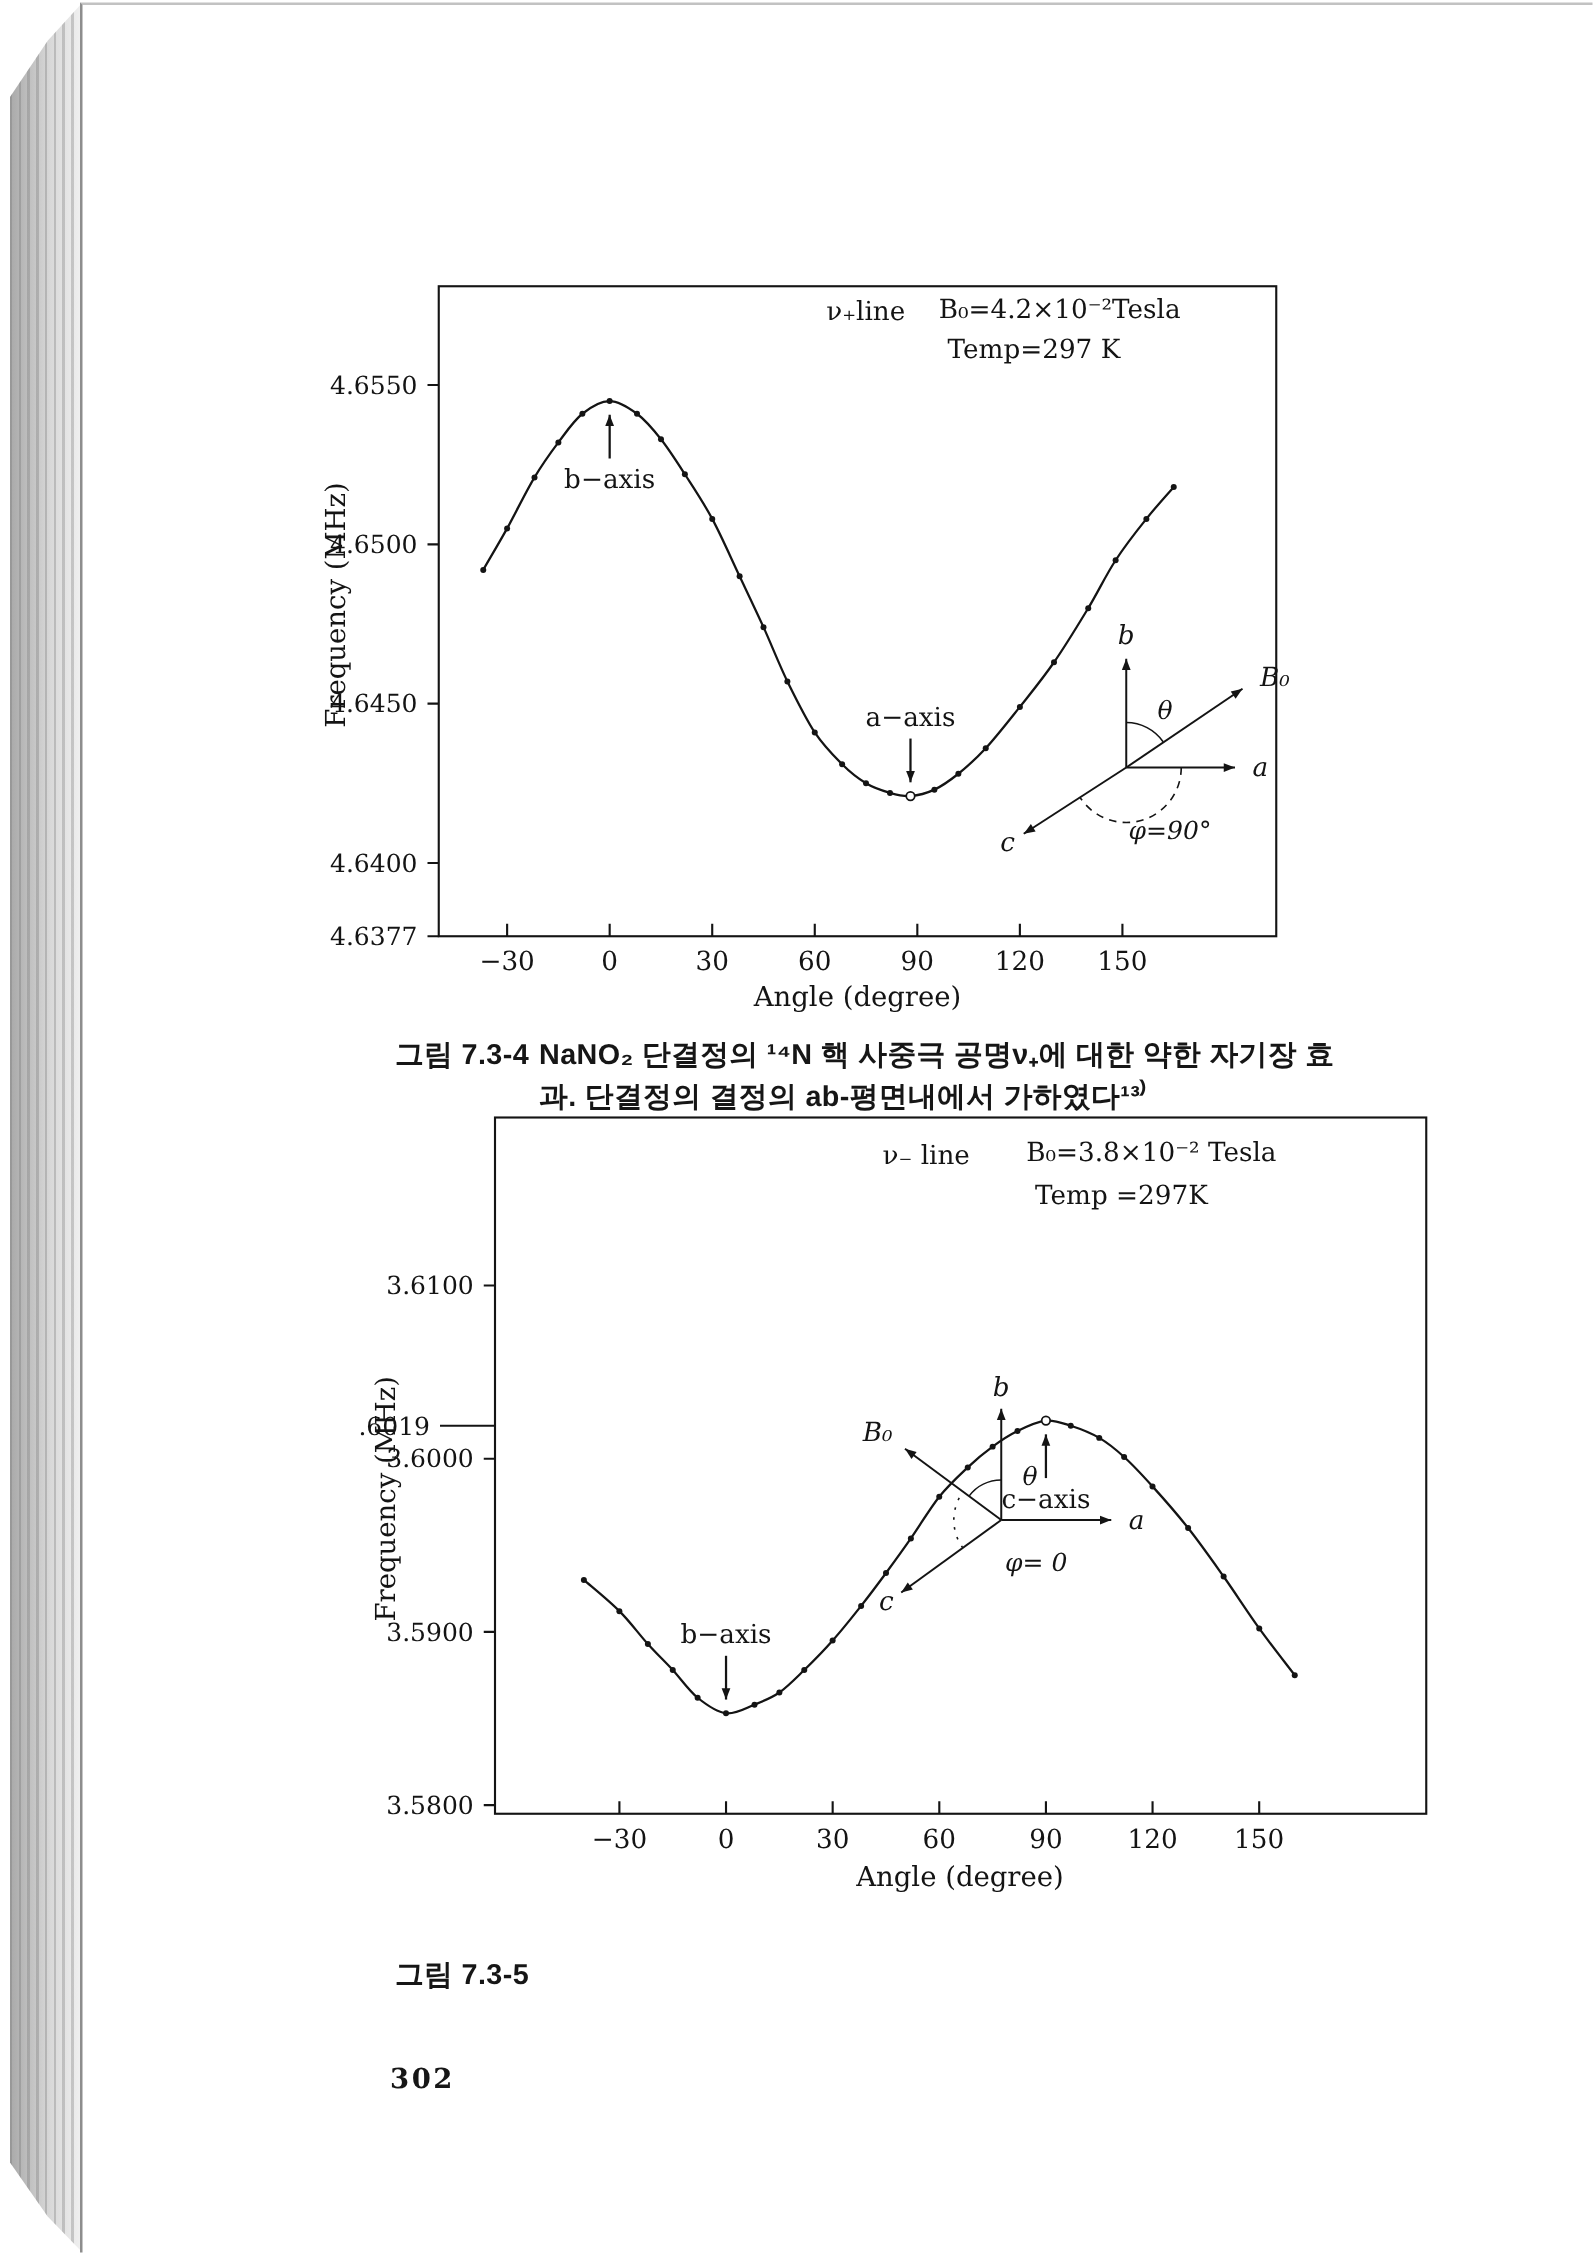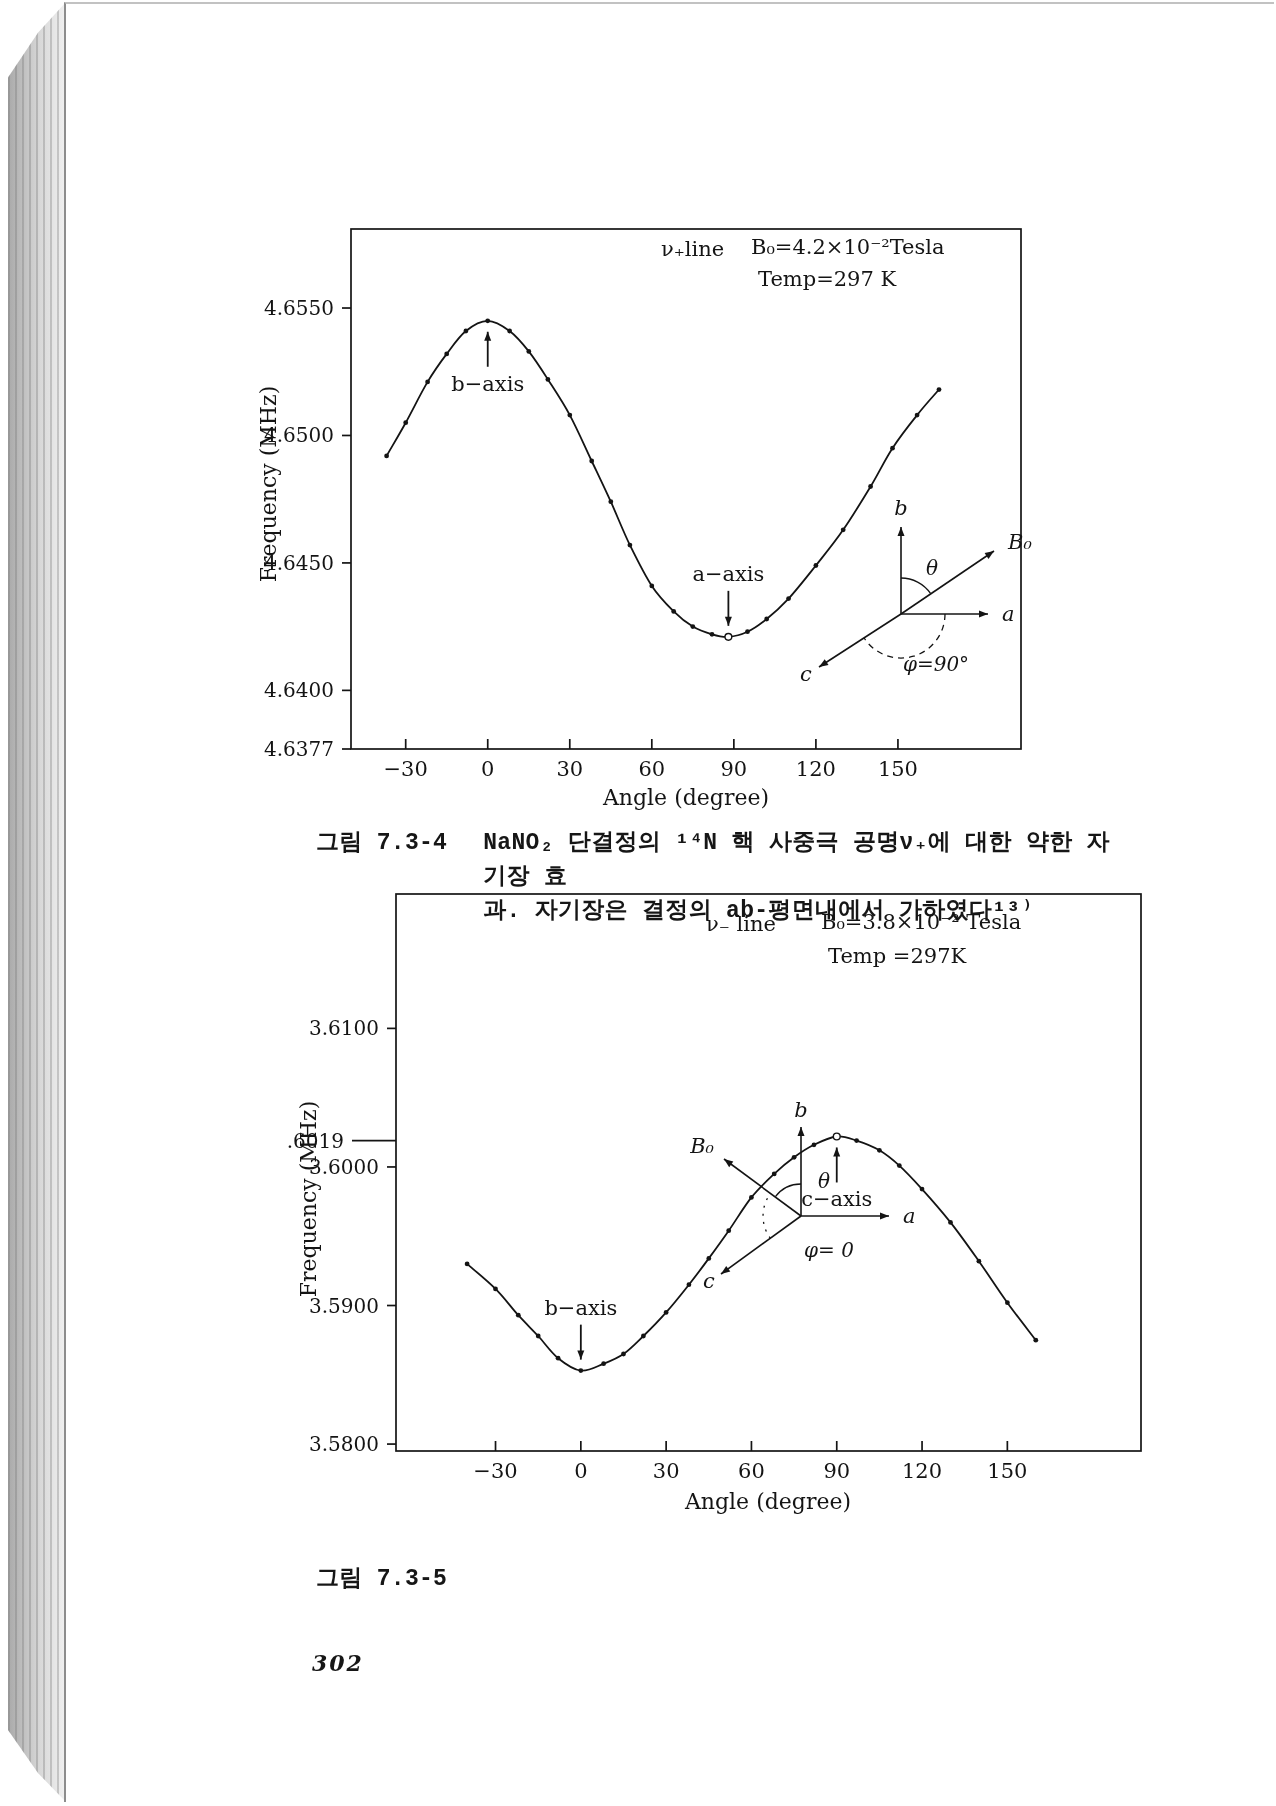--- a/index.html
+++ b/index.html
@@ -14,32 +14,32 @@
   }
   .page{
     position:absolute;left:64px;top:2px;right:2px;bottom:4px;background:#ffffff;
     border-left:2px solid #8d8d8d;border-top:2px solid #c2c2c2;
   }
   .chart{position:absolute;}
   #chart1{left:180px;top:205px;width:800px;height:610px;}
   #chart2{left:220px;top:875px;width:900px;height:680px;}
   svg text{font-family:"DejaVu Serif","Liberation Serif",serif;fill:#141414;}
   .caption{
-    position:absolute;display:flex;gap:36px;
-    font-family:Liberation Mono, monospace;
+    position:absolute;display:flex;gap:8px;
+    font-family:Liberation Sans, sans-serif;
     font-size:23px;font-weight:700;color:#161616;line-height:34px;letter-spacing:.3px;
   }
   #caption1{left:250px;top:822px;width:810px;}
   #caption2{left:250px;top:1558px;width:830px;flex-direction:column;}
   .cap-label{white-space:nowrap;}
   .cap-line{display:block;}
   .page-number{
     position:absolute;left:246px;top:1646px;
     font-family:"DejaVu Serif","Liberation Serif",serif;
-    font-weight:700;font-size:22px;letter-spacing:2px;color:#161616;font-style:italic;
+    font-weight:700;font-size:22px;letter-spacing:2px;color:#161616;
   }
 </style>
 </head>
 <body>
 
 <div class="book">
   <div class="page-stack"></div>
   <div class="page">
 
     <svg id="chart1" class="chart" viewBox="0 0 800 610">
@@ -143,21 +143,21 @@
           <text x="686" y="366" font-size="20" text-anchor="middle" font-style="italic">θ</text>
           <path d="M699.0,405.0 A44,44 0 0 1 618.1,429.0" fill="none" stroke="#141414" stroke-width="1.3" stroke-dasharray="6 5"></path>
           <text x="690" y="462" font-size="20" text-anchor="middle" font-style="italic">φ=90°</text>
         </g>
       </svg>
 
     <div class="caption" id="caption1">
       <span class="cap-label">그림 7.3-4</span>
       <span class="cap-text">
         <span class="cap-line">NaNO₂ 단결정의 ¹⁴N 핵 사중극 공명ν₊에 대한 약한 자기장 효</span>
-        <span class="cap-line">과. 자기장은 결정의 ab-평면내에서 가하였다¹³⁾</span>
+        <span class="cap-line">과. 단결정의 결정의 ab-평면내에서 가하였다¹³⁾</span>
       </span>
     </div>
 
     <svg id="chart2" class="chart" viewBox="0 0 900 680">
         <rect x="110" y="15" width="745" height="557" fill="none" stroke="#141414" stroke-width="1.7"></rect>
         <line x1="101" y1="149.40049751243833" x2="110" y2="149.40049751243833" stroke="#141414" stroke-width="1.7"></line>
         <text x="93" y="156.40049751243833" font-size="20" text-anchor="end">3.6100</text>
         <line x1="66" y1="261.6318407960173" x2="110" y2="261.6318407960173" stroke="#141414" stroke-width="1.7"></line>
         <text x="58" y="268.6318407960173" font-size="20" text-anchor="end">3.6019</text>
         <line x1="101" y1="287.9577114427836" x2="110" y2="287.9577114427836" stroke="#141414" stroke-width="1.7"></line>

